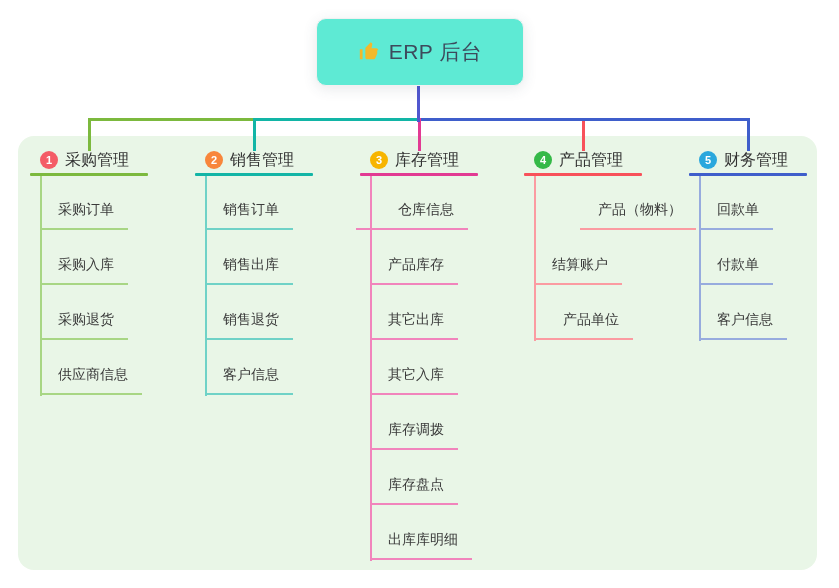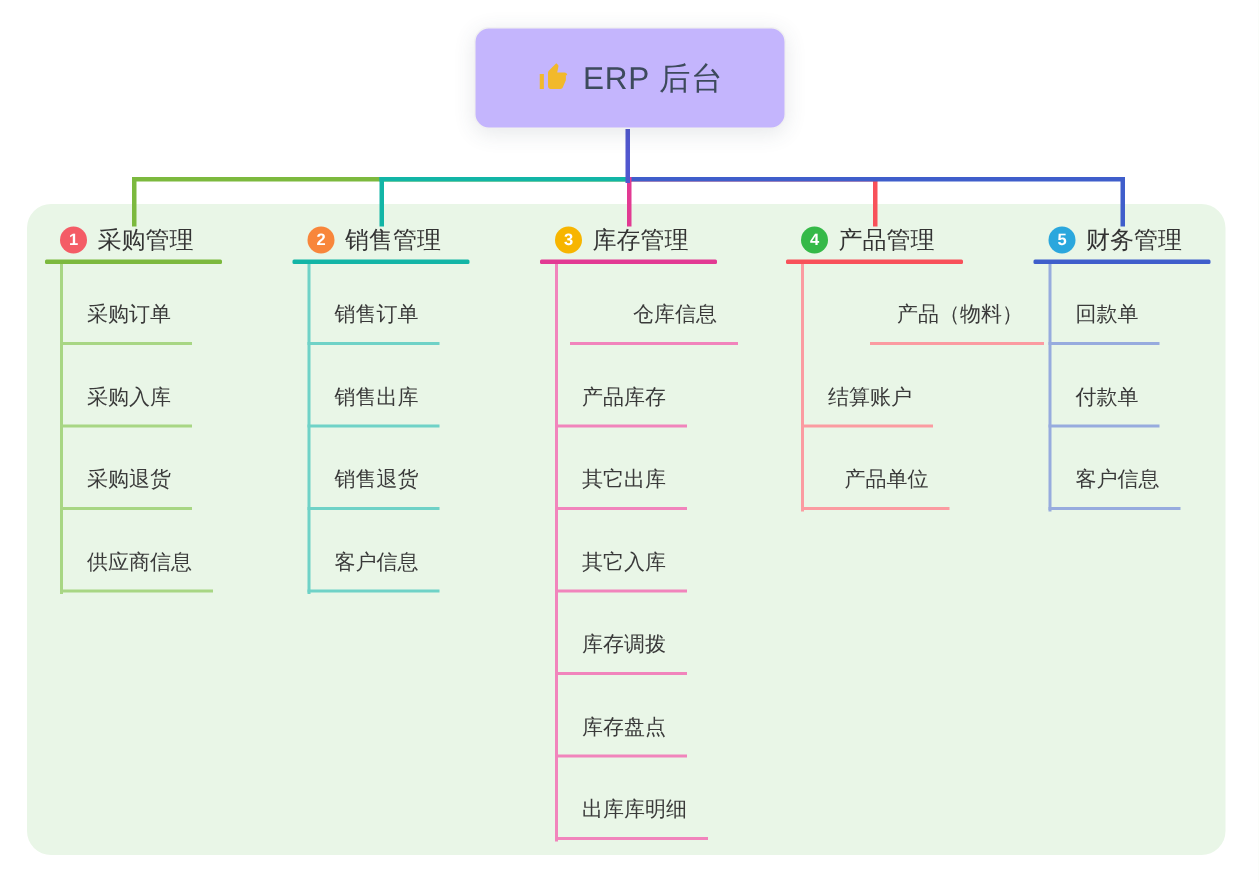--- a/index.html
+++ b/index.html
@@ -7,21 +7,21 @@
     position:relative;width:839px;height:588px;overflow:hidden;
     font-family:"Liberation Sans","DejaVu Sans",sans-serif;background:#ffffff;
   }
   .panel{
     position:absolute;left:18px;top:136px;width:799px;height:434px;
     border-radius:16px;background:#e9f6e7;z-index:0;
   }
   .line{position:absolute;}
   .root-node{
     position:absolute;left:316px;top:18px;width:206px;height:66px;
-    background:#c4b5fd;border:1px solid #f1f1f1;border-radius:10px;
+    background:#5eead4;border:1px solid #f1f1f1;border-radius:10px;
     box-shadow:0 3px 14px rgba(60,70,90,0.12);
     display:flex;align-items:center;justify-content:center;gap:9px;
     z-index:6;cursor:pointer;
   }
   .root-label{font-size:21px;color:#3d4a5c;font-weight:500;letter-spacing:.5px;}
   .stem{position:absolute;left:417px;top:84px;width:3px;height:38px;background:#5157cf;z-index:5;}
   .branch-title{
     position:absolute;top:149px;height:22px;display:flex;align-items:center;gap:7px;
     z-index:4;cursor:pointer;white-space:nowrap;
   }
@@ -80,21 +80,21 @@
       <div class="node-item" style="left: 205px; top: 255px; border-bottom-color: rgb(111, 210, 199);">销售出库</div>
       <div class="node-item" style="left: 205px; top: 310px; border-bottom-color: rgb(111, 210, 199);">销售退货</div>
       <div class="node-item" style="left: 205px; top: 365px; border-bottom-color: rgb(111, 210, 199);">客户信息</div>
       <div class="line" style="left: 417.5px; top: 118px; width: 3px; height: 33px; background: rgb(226, 58, 147); z-index: 3;"></div>
       <div class="branch-title" style="left: 370px;">
         <span class="badge" style="background: rgb(247, 181, 0);">3</span>
         <span class="branch-label">库存管理</span>
       </div>
       <div class="title-underline" style="left: 360px; background: rgb(226, 58, 147);"></div>
       <div class="subtree-line" style="left: 370px; top: 176px; height: 385px; background: rgb(241, 132, 188);"></div>
-      <div class="node-item" style="left: 380px; top: 200px; border-bottom-color: rgb(241, 132, 188); padding-left: 42px;">仓库信息</div>
+      <div class="node-item" style="left: 356px; top: 200px; border-bottom-color: rgb(241, 132, 188); padding-left: 42px;">仓库信息</div>
       <div class="node-item" style="left: 370px; top: 255px; border-bottom-color: rgb(241, 132, 188);">产品库存</div>
       <div class="node-item" style="left: 370px; top: 310px; border-bottom-color: rgb(241, 132, 188);">其它出库</div>
       <div class="node-item" style="left: 370px; top: 365px; border-bottom-color: rgb(241, 132, 188);">其它入库</div>
       <div class="node-item" style="left: 370px; top: 420px; border-bottom-color: rgb(241, 132, 188);">库存调拨</div>
       <div class="node-item" style="left: 370px; top: 475px; border-bottom-color: rgb(241, 132, 188);">库存盘点</div>
       <div class="node-item" style="left: 370px; top: 530px; border-bottom-color: rgb(241, 132, 188);">出库库明细</div>
       <div class="line" style="left: 417.5px; top: 118px; width: 167px; height: 3px; background: rgb(248, 81, 90); z-index: 1;"></div>
       <div class="line" style="left: 581.5px; top: 118px; width: 3px; height: 33px; background: rgb(248, 81, 90); z-index: 1;"></div>
       <div class="branch-title" style="left: 534px;">
         <span class="badge" style="background: rgb(53, 185, 72);">4</span>

